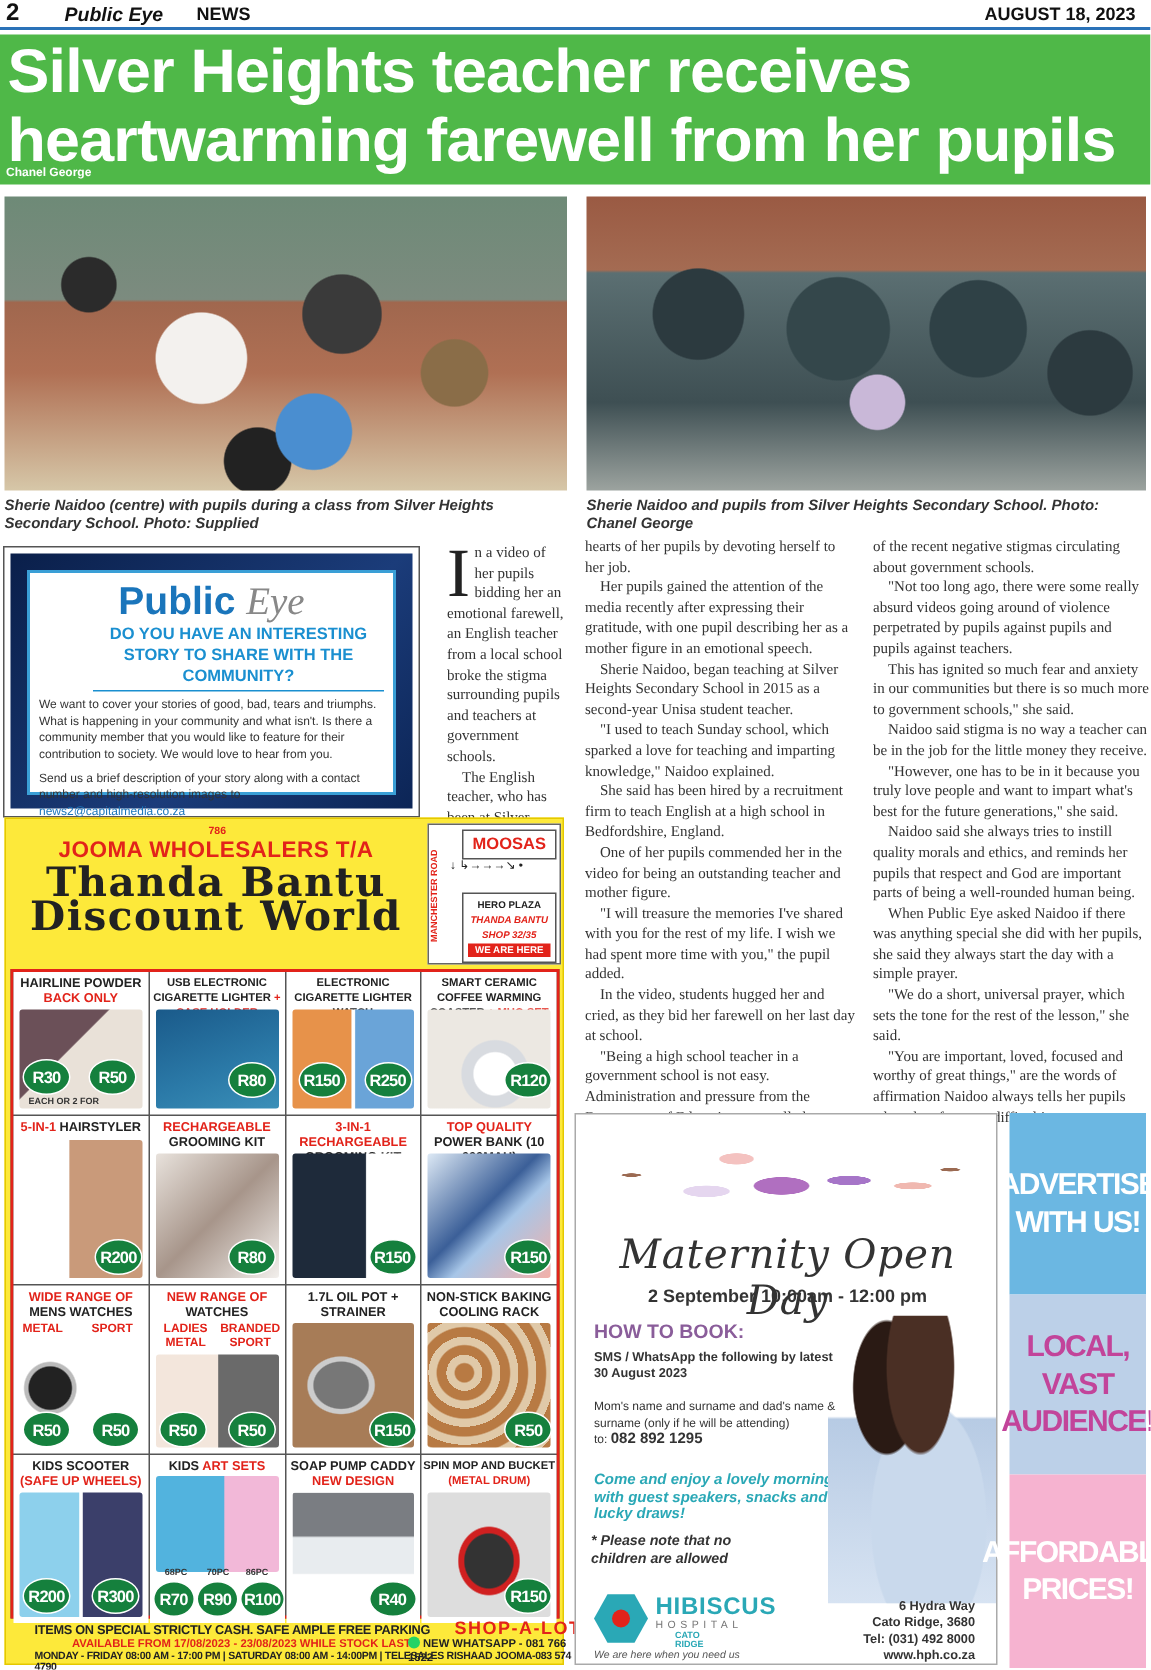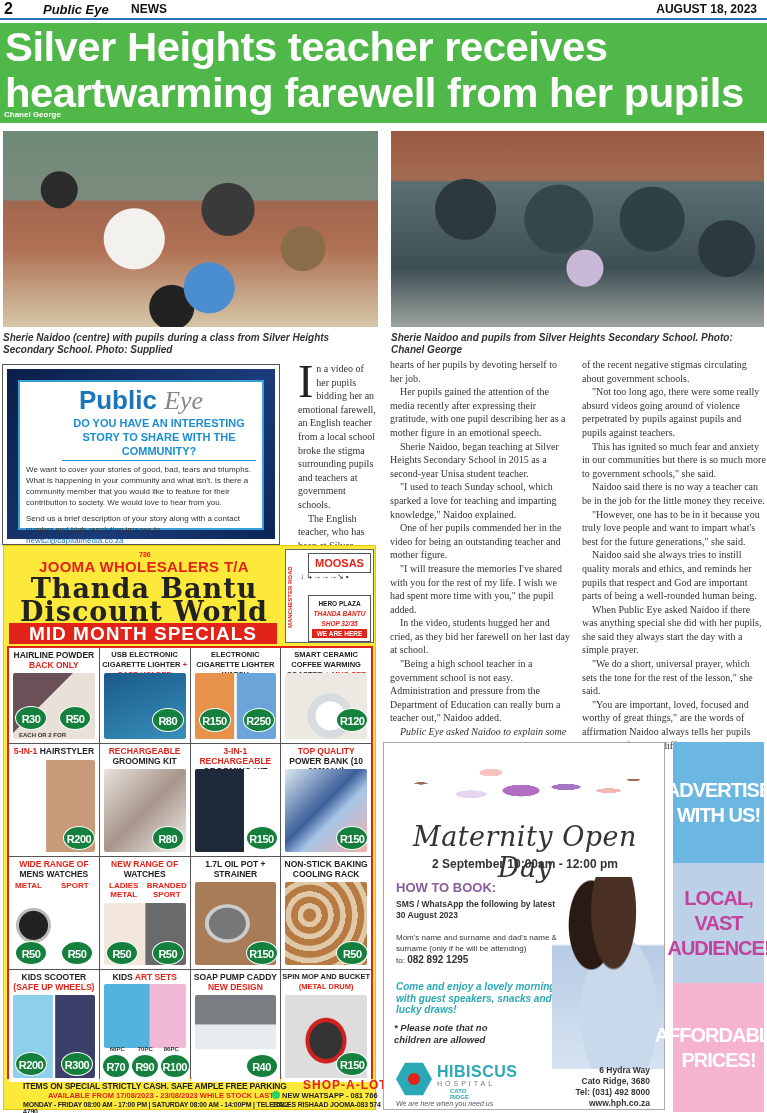--- a/index.html
+++ b/index.html
@@ -182,45 +182,45 @@
 <div class="col col-a">
   <span class="dropcap">I</span>
   <p class="noindent">n a video of her pupils bidding her an emotional farewell, an English teacher from a local school broke the stigma surrounding pupils and teachers at government schools.</p>
   <p>The English teacher, who has been at Silver Heights Secondary School for eight years, won the</p>
 </div>
 <div class="col col-b">
   <p class="noindent">hearts of her pupils by devoting herself to her job.</p>
   <p>Her pupils gained the attention of the media recently after expressing their gratitude, with one pupil describing her as a mother figure in an emotional speech.</p>
   <p>Sherie Naidoo, began teaching at Silver Heights Secondary School in 2015 as a second-year Unisa student teacher.</p>
   <p>"I used to teach Sunday school, which sparked a love for teaching and imparting knowledge," Naidoo explained.</p>
+  <p>She said has been hired by a recruitment firm to teach English at a high school in Bedfordshire, England.</p>
   <p>One of her pupils commended her in the video for being an outstanding teacher and mother figure.</p>
   <p>"I will treasure the memories I've shared with you for the rest of my life. I wish we had spent more time with you," the pupil added.</p>
   <p>In the video, students hugged her and cried, as they bid her farewell on her last day at school.</p>
   <p>"Being a high school teacher in a government school is not easy. Administration and pressure from the Department of Education can really burn a teacher out," Naidoo added.</p>
   <p style="font-style:italic">Public Eye asked Naidoo to explain some</p>
 </div>
 <div class="col col-c">
   <p class="noindent">of the recent negative stigmas circulating about government schools.</p>
   <p>"Not too long ago, there were some really absurd videos going around of violence perpetrated by pupils against pupils and pupils against teachers.</p>
   <p>This has ignited so much fear and anxiety in our communities but there is so much more to government schools," she said.</p>
-  <p>Naidoo said there is no way a teacher can be in the job for the little money they receive.</p>
+  <p>Naidoo said stigma is no way a teacher can be in the job for the little money they receive.</p>
   <p>"However, one has to be in it because you truly love people and want to impart what's best for the future generations," she said.</p>
   <p>Naidoo said she always tries to instill quality morals and ethics, and reminds her pupils that respect and God are important parts of being a well-rounded human being.</p>
   <p>When Public Eye asked Naidoo if there was anything special she did with her pupils, she said they always start the day with a simple prayer.</p>
   <p>"We do a short, universal prayer, which sets the tone for the rest of the lesson," she said.</p>
   <p>"You are important, loved, focused and worthy of great things," are the words of affirmation Naidoo always tells her pupils when they face any difficulties.</p>
 </div>
 
 <div class="ad-tb">
   <div class="tb-header">
     <span class="tb-786">786</span>
     <div class="tb-jooma">JOOMA WHOLESALERS T/A</div>
     <div class="tb-name tb-name1">Thanda Bantu</div>
     <div class="tb-name tb-name2">Discount World</div>
-    <div class="tb-mid">MID MONTH SPECIALS</div>
   </div>
   <div class="tb-map">
     <div class="road">MANCHESTER ROAD</div>
     <div class="moosas">MOOSAS</div>
     <div class="arrows">↓ ↳→→→↘ •</div>
     <div class="plaza-box">
       <div class="plaza">HERO PLAZA</div>
       <div class="tbname">THANDA BANTU</div>
       <div class="shop">SHOP 32/35</div>
       <div class="here">WE ARE HERE</div>

